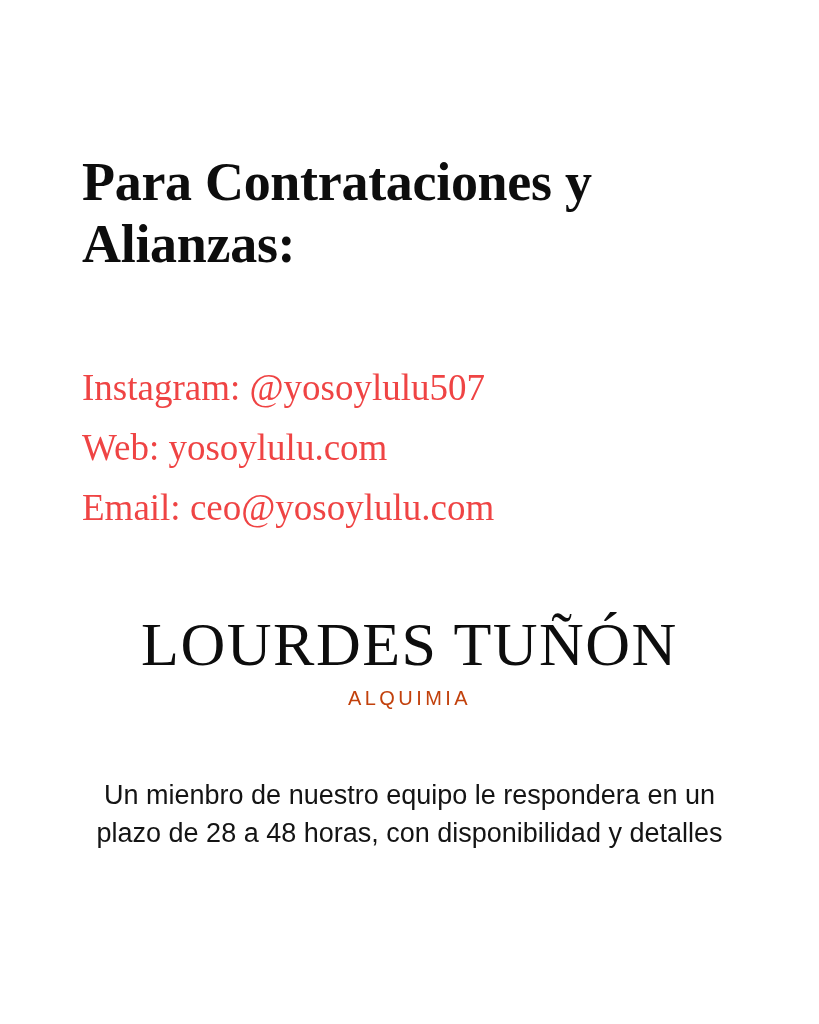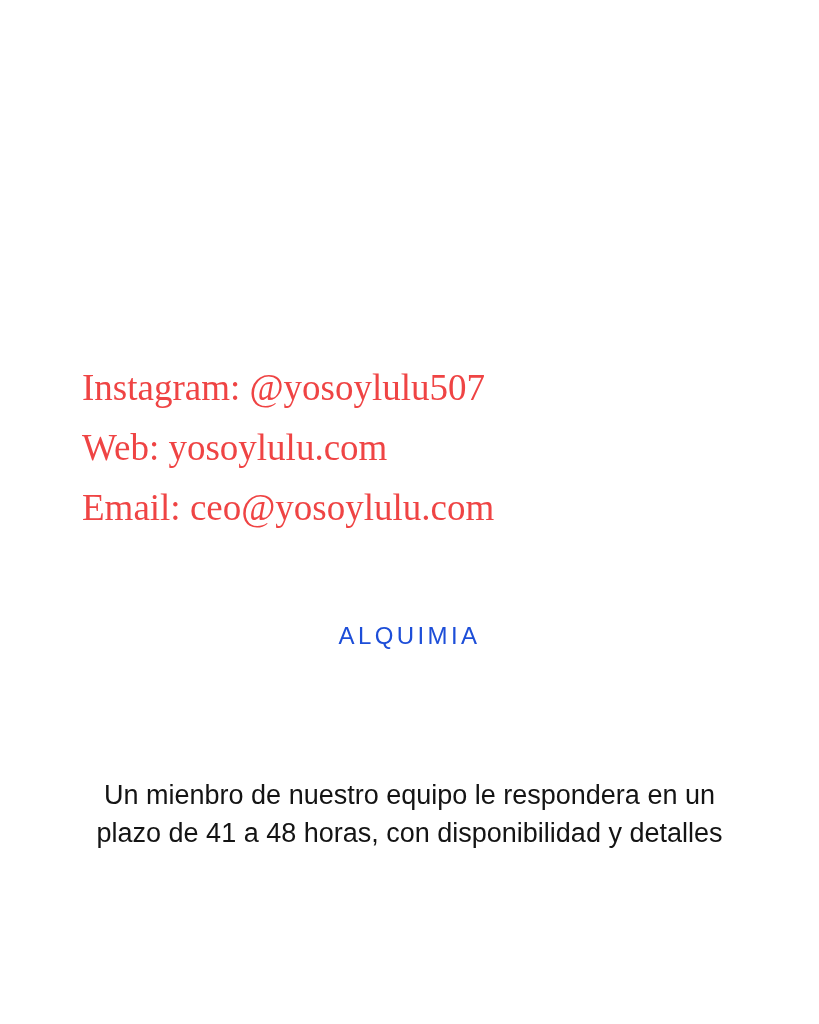--- a/index.html
+++ b/index.html
@@ -73,23 +73,23 @@
     font-family: "Liberation Serif", serif;
     font-weight: 400;
     font-size: 62px;
     line-height: 1.05;
     letter-spacing: 1.5px;
     color: #0d0d0d;
   }
   .brand-sub {
     font-family: "Liberation Sans", sans-serif;
     font-weight: 400;
-    font-size: 24px;
+    font-size: 20px;
     letter-spacing: 3.4px;
-    color: #1d4ed8;
+    color: #c2410c;
     margin-top: 10px;
   }
 
   
   .note-block {
     position: absolute;
     left: 50%;
     transform: translateX(-50%);
     top: 776px;
     width: 660px;
@@ -102,37 +102,42 @@
     line-height: 1.42;
     color: #141414;
     margin: 0;
   }
 </style>
 </head>
 <body>
 
 <div class="page">
 
+  <div class="heading-block">
+    <h1 class="heading">Para Contrataciones y
+Alianzas:</h1>
+  </div>
 
   <div class="contact-block">
     <div class="contact-line">
       <span class="label">Instagram:</span>
       <span class="value">@yosoylulu507</span>
     </div>
     <div class="contact-line">
       <span class="label">Web:</span>
       <span class="value">yosoylulu.com</span>
     </div>
     <div class="contact-line">
       <span class="label">Email:</span>
       <span class="value">ceo@yosoylulu.com</span>
     </div>
   </div>
 
   <div class="brand-block">
+    <div class="brand-name">LOURDES TUÑÓN</div>
     <div class="brand-sub">ALQUIMIA</div>
   </div>
 
   <div class="note-block">
-    <p class="note-text">Un mienbro de nuestro equipo le respondera en un plazo de 41 a 48 horas, con disponibilidad y detalles</p>
+    <p class="note-text">Un mienbro de nuestro equipo le respondera en un plazo de 28 a 48 horas, con disponibilidad y detalles</p>
   </div>
 
 </div>
 
 </body></html>

